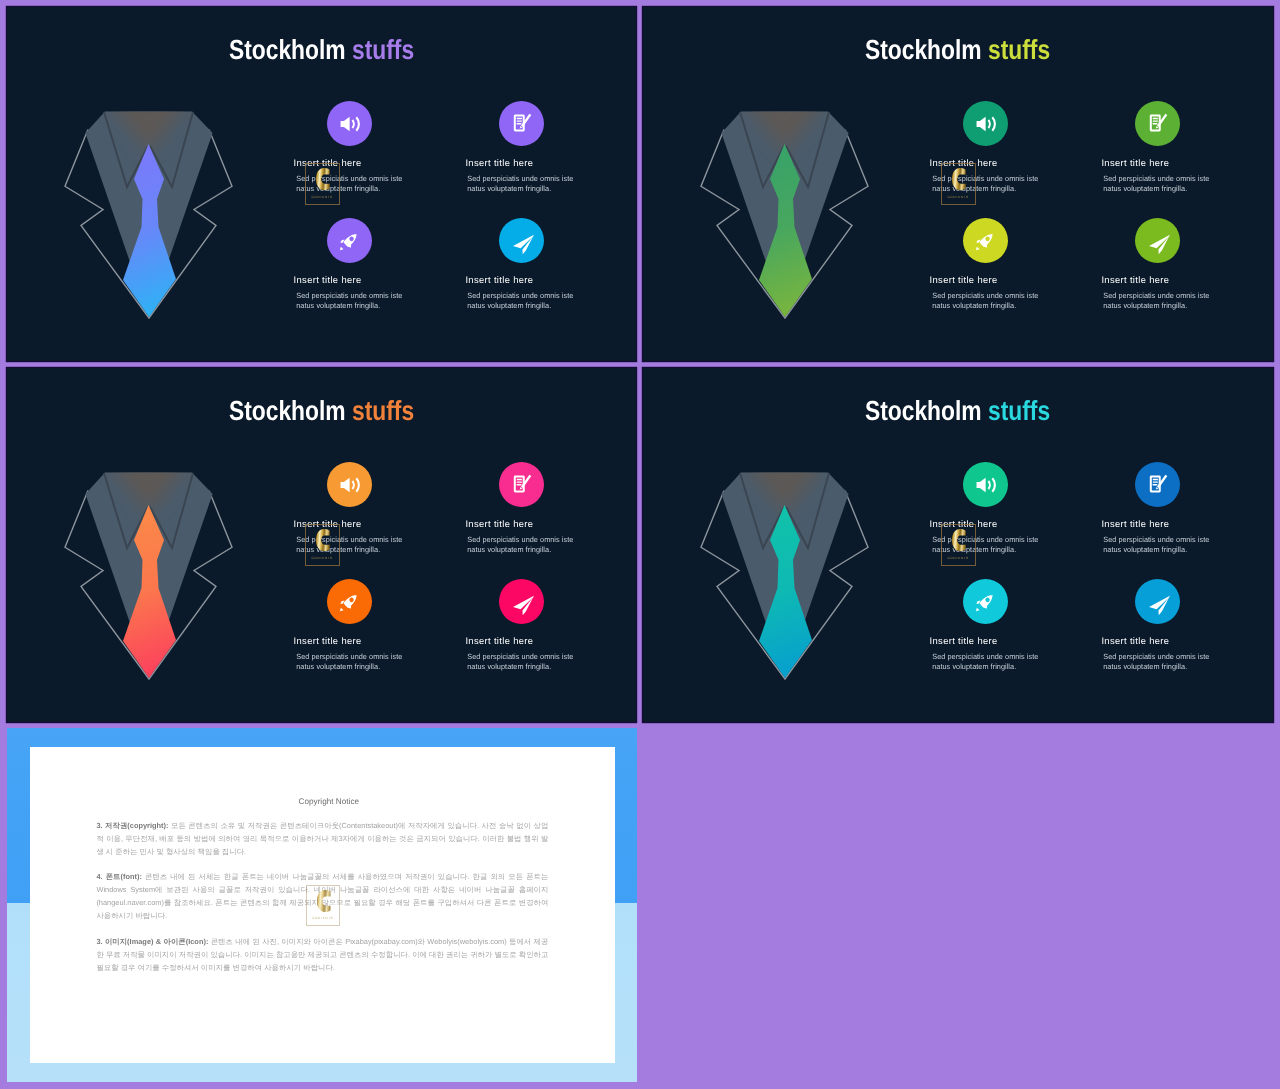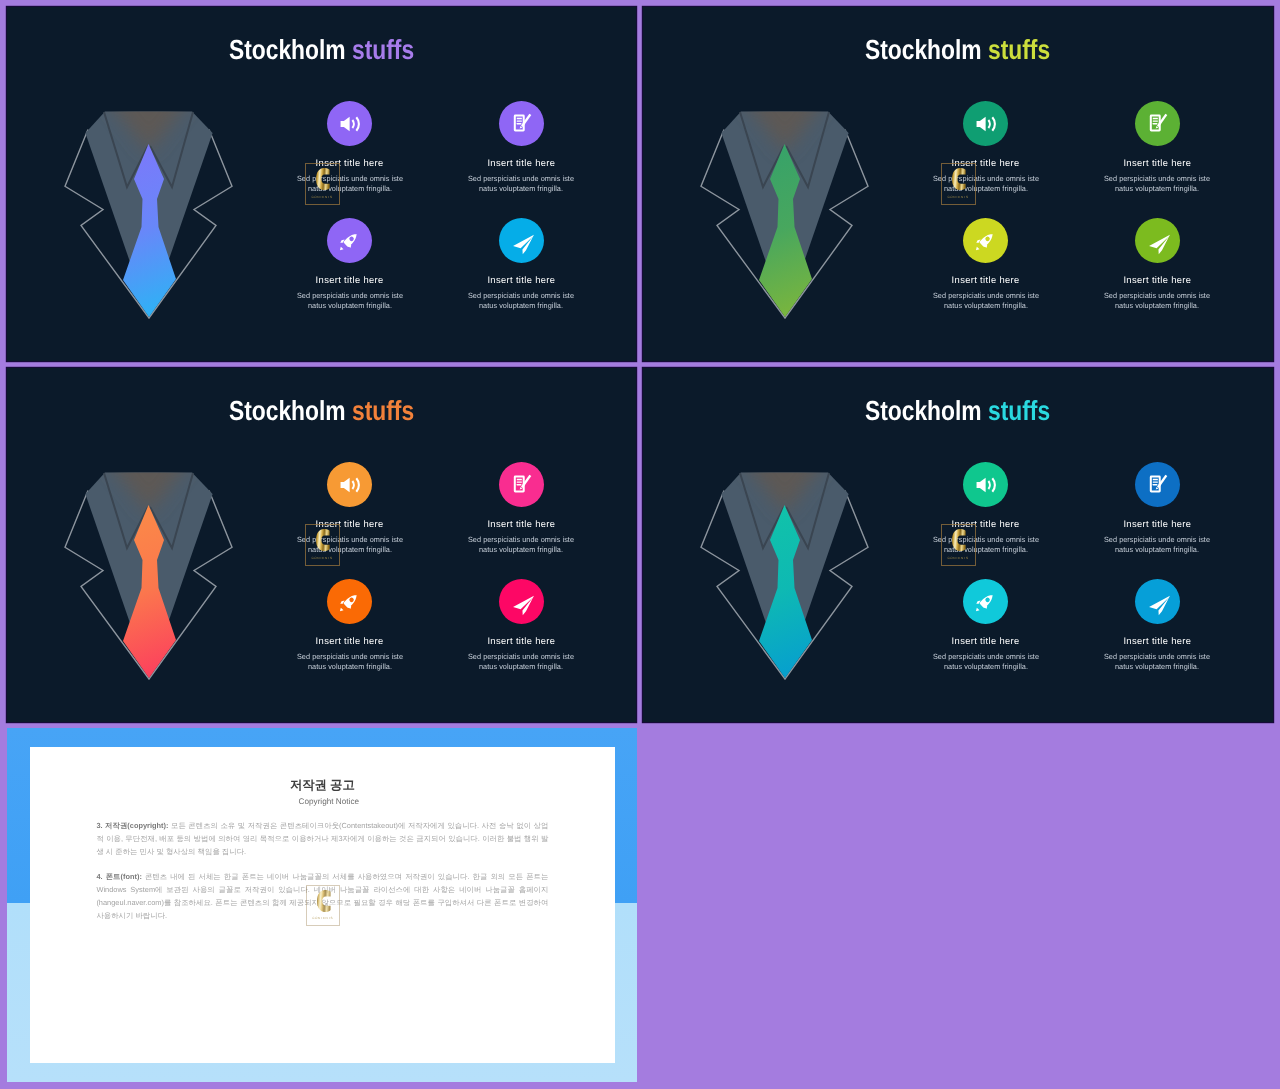--- a/index.html
+++ b/index.html
@@ -22,21 +22,21 @@
   .title{position:absolute;left:0;top:29px;width:100%;text-align:center;
          font-size:27.5px;font-weight:700;color:#ffffff;
          white-space:nowrap;line-height:1;}
   .title .inner{display:inline-block;transform:scaleX(0.83);transform-origin:center;}
   .title .accent{font-weight:700;}
 
   
   .suit{position:absolute;left:50px;top:98px;width:200px;height:225px;}
 
   
-  .feat{position:absolute;width:112px;text-align:center;margin-left:-56px;}
+  .feat{position:absolute;width:112px;text-align:left;margin-left:-56px;}
   .feat .circle{width:45px;height:45px;border-radius:50%;margin:0 auto;
                 display:flex;align-items:center;justify-content:center;}
   .feat .circle svg{width:22px;height:22px;display:block;}
   .feat .circle svg[data-name="paper-plane-icon"]{width:23px;height:23px;
       position:relative;left:1.9px;top:4.2px;}
   .feat .circle svg[data-name="note-edit-icon"]{width:21px;height:21px;
       position:relative;left:0.5px;top:-0.5px;}
   .feat .circle svg[data-name="speaker-icon"]{width:22px;height:22px;
       position:relative;left:0.4px;}
   .feat .circle svg[data-name="rocket-icon"]{width:22px;height:22px;
@@ -442,25 +442,25 @@
               <path fill="url(#golds3)" d="M40 0 C16 0 0 21 0 55 C0 89 16 110 41 110 C54 110 63 106 68 100 L68 78 L44 78 C33 78 26 68 26 55 C26 42 33 32 44 32 L68 32 L68 9 C63 3 53 0 40 0 Z"></path>
             </svg>
           </span>
           <span class="wmT" data-name="watermark-label">CONTENTS</span>
         </div>
       </div>
     </div>
 
   <div class="cpanel" data-name="copyright-panel-background"></div>
   <div class="cdoc" data-name="copyright-document">
-    <div class="ctitle" data-name="copyright-title">저작권 공고</div>
     <div class="csub" data-name="copyright-subtitle">Copyright Notice</div>
     <div class="cbody" data-name="copyright-body">
       <p data-name="copyright-paragraph-1"><b data-name="copyright-heading-1">3. 저작권(copyright):</b><span data-name="copyright-text-1"> 모든 콘텐츠의 소유 및 저작권은 콘텐츠테이크아웃(Contentstakeout)에 저작자에게 있습니다. 사전 승낙 없이 상업적 이용, 무단전재, 배포 등의 방법에 의하여 영리 목적으로 이용하거나 제3자에게 이용하는 것은 금지되어 있습니다. 이러한 불법 행위 발생 시 준하는 민사 및 형사상의 책임을 집니다.</span></p>
       <p data-name="copyright-paragraph-2"><b data-name="copyright-heading-2">4. 폰트(font):</b><span data-name="copyright-text-2"> 콘텐츠 내에 된 서체는 한글 폰트는 네이버 나눔글꼴의 서체를 사용하였으며 저작권이 있습니다. 한글 외의 모든 폰트는 Windows System에 보관된 사용의 글꼴로 저작권이 있습니다. 네이버 나눔글꼴 라이선스에 대한 사항은 네이버 나눔글꼴 홈페이지(hangeul.naver.com)를 참조하세요. 폰트는 콘텐츠의 함께 제공되지 않으므로 필요할 경우 해당 폰트를 구입하셔서 다른 폰트로 변경하여 사용하시기 바랍니다.</span></p>
+      <p data-name="copyright-paragraph-3"><b data-name="copyright-heading-3">3. 이미지(Image) &amp; 아이콘(Icon):</b><span data-name="copyright-text-3"> 콘텐츠 내에 된 사진, 이미지와 아이콘은 Pixabay(pixabay.com)와 Webolyis(webolyis.com) 등에서 제공한 무료 저작물 이미지이 저작권이 있습니다. 이미지는 참고용만 제공되고 콘텐츠의 수정합니다. 이에 대한 권리는 귀하가 별도로 확인하고 필요할 경우 여기를 수정하셔서 이미지를 변경하여 사용하시기 바랍니다.</span></p>
     </div>
   </div>
   <div class="wm" id="doc-watermark" data-name="copyright-watermark" style="left:305.7px;top:885.1px;width:32px;height:39.4px;opacity:0.75;
               border-color:rgba(150,120,70,0.5);">
       <span class="wmC" data-name="watermark-letter">
         <svg viewBox="0 0 68 110" preserveAspectRatio="none" data-name="watermark-letter-glyph">
           <defs>
             <linearGradient id="golddoc" x1="0" y1="0" x2="1" y2="0.12">
               <stop offset="0" stop-color="#6b4d13"></stop>
               <stop offset="0.14" stop-color="#caa33c"></stop>

